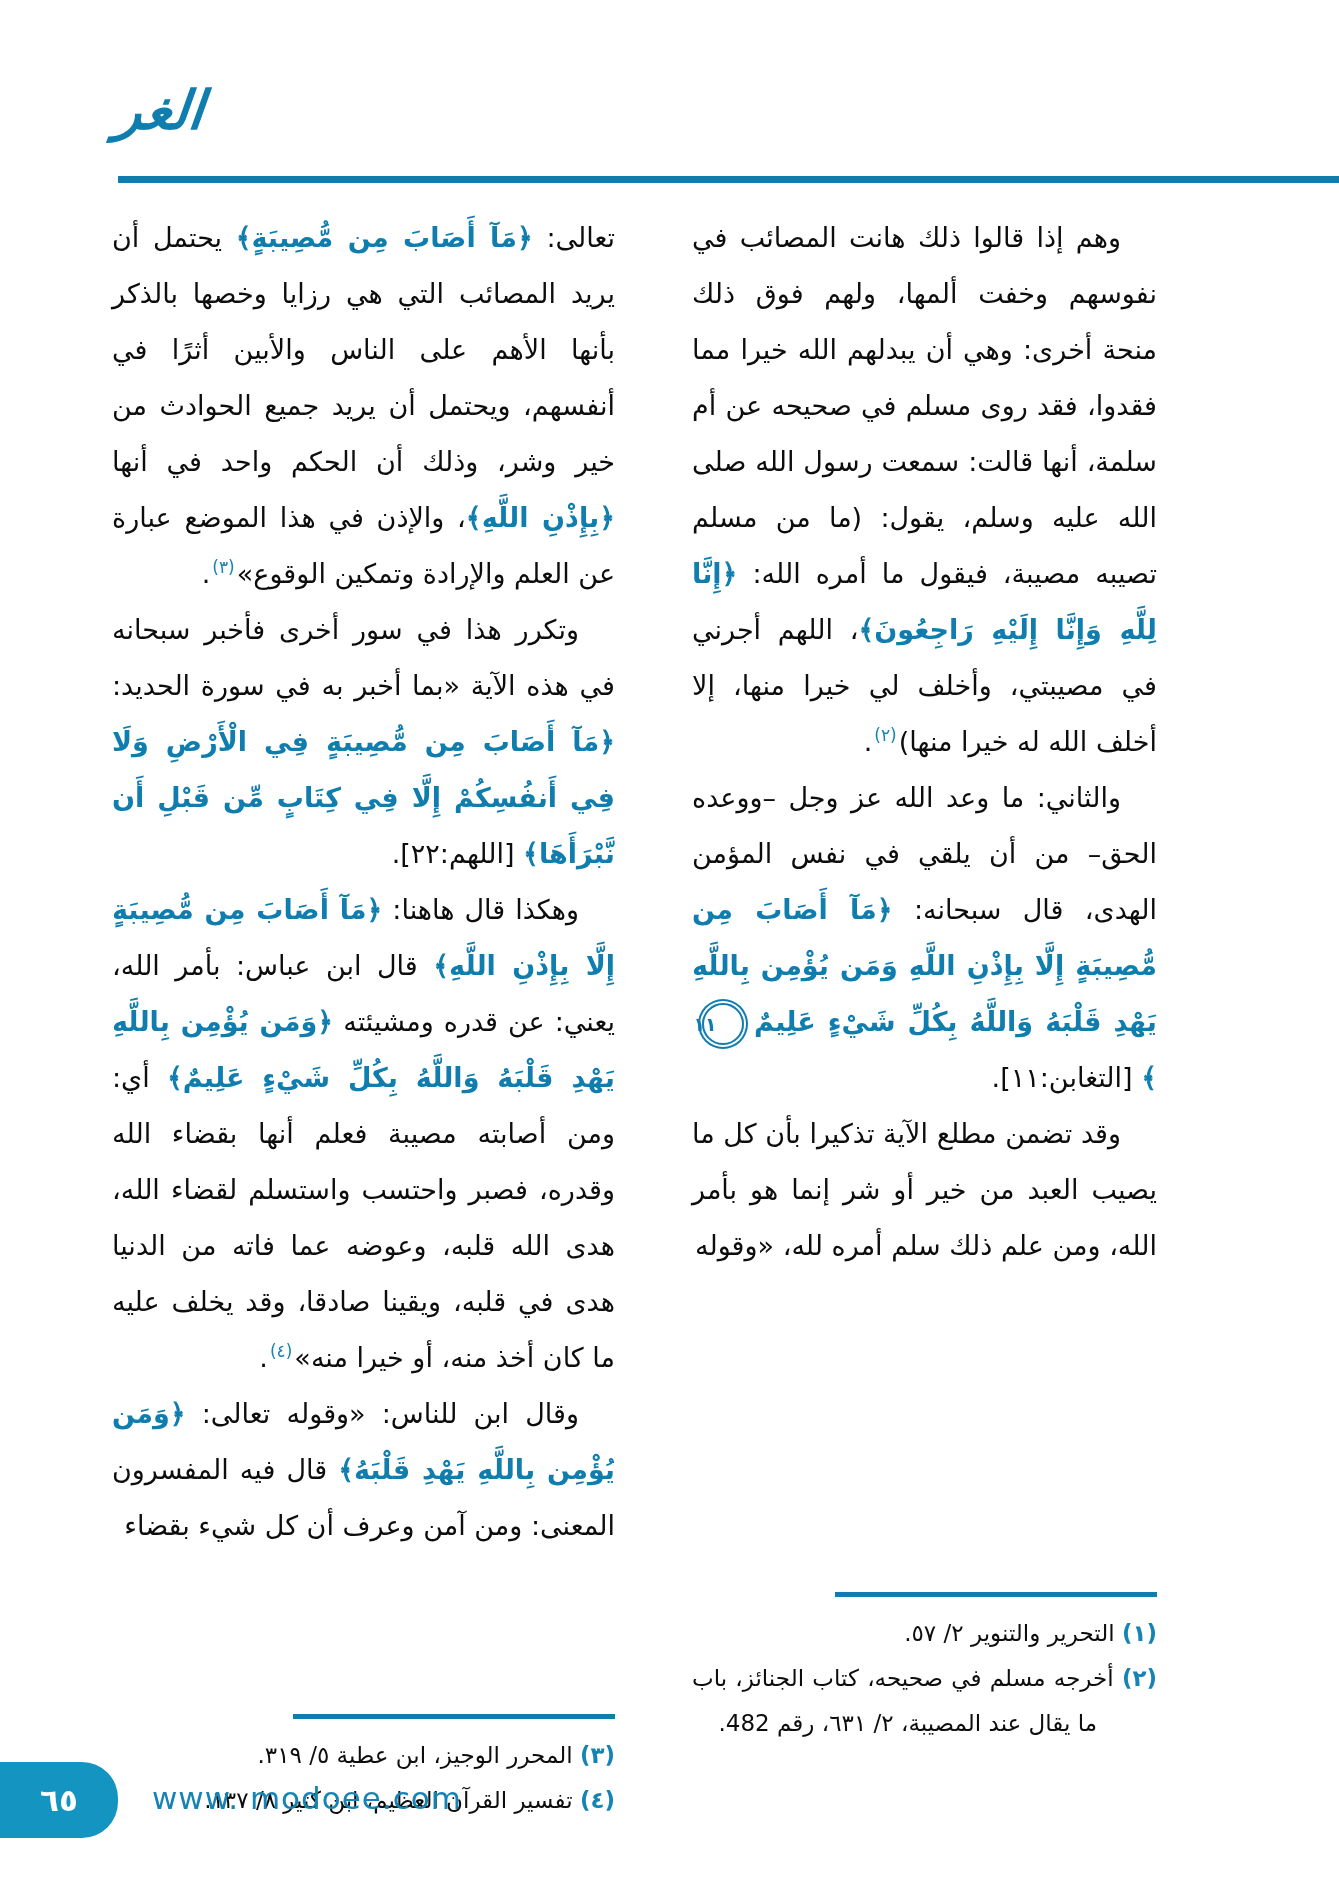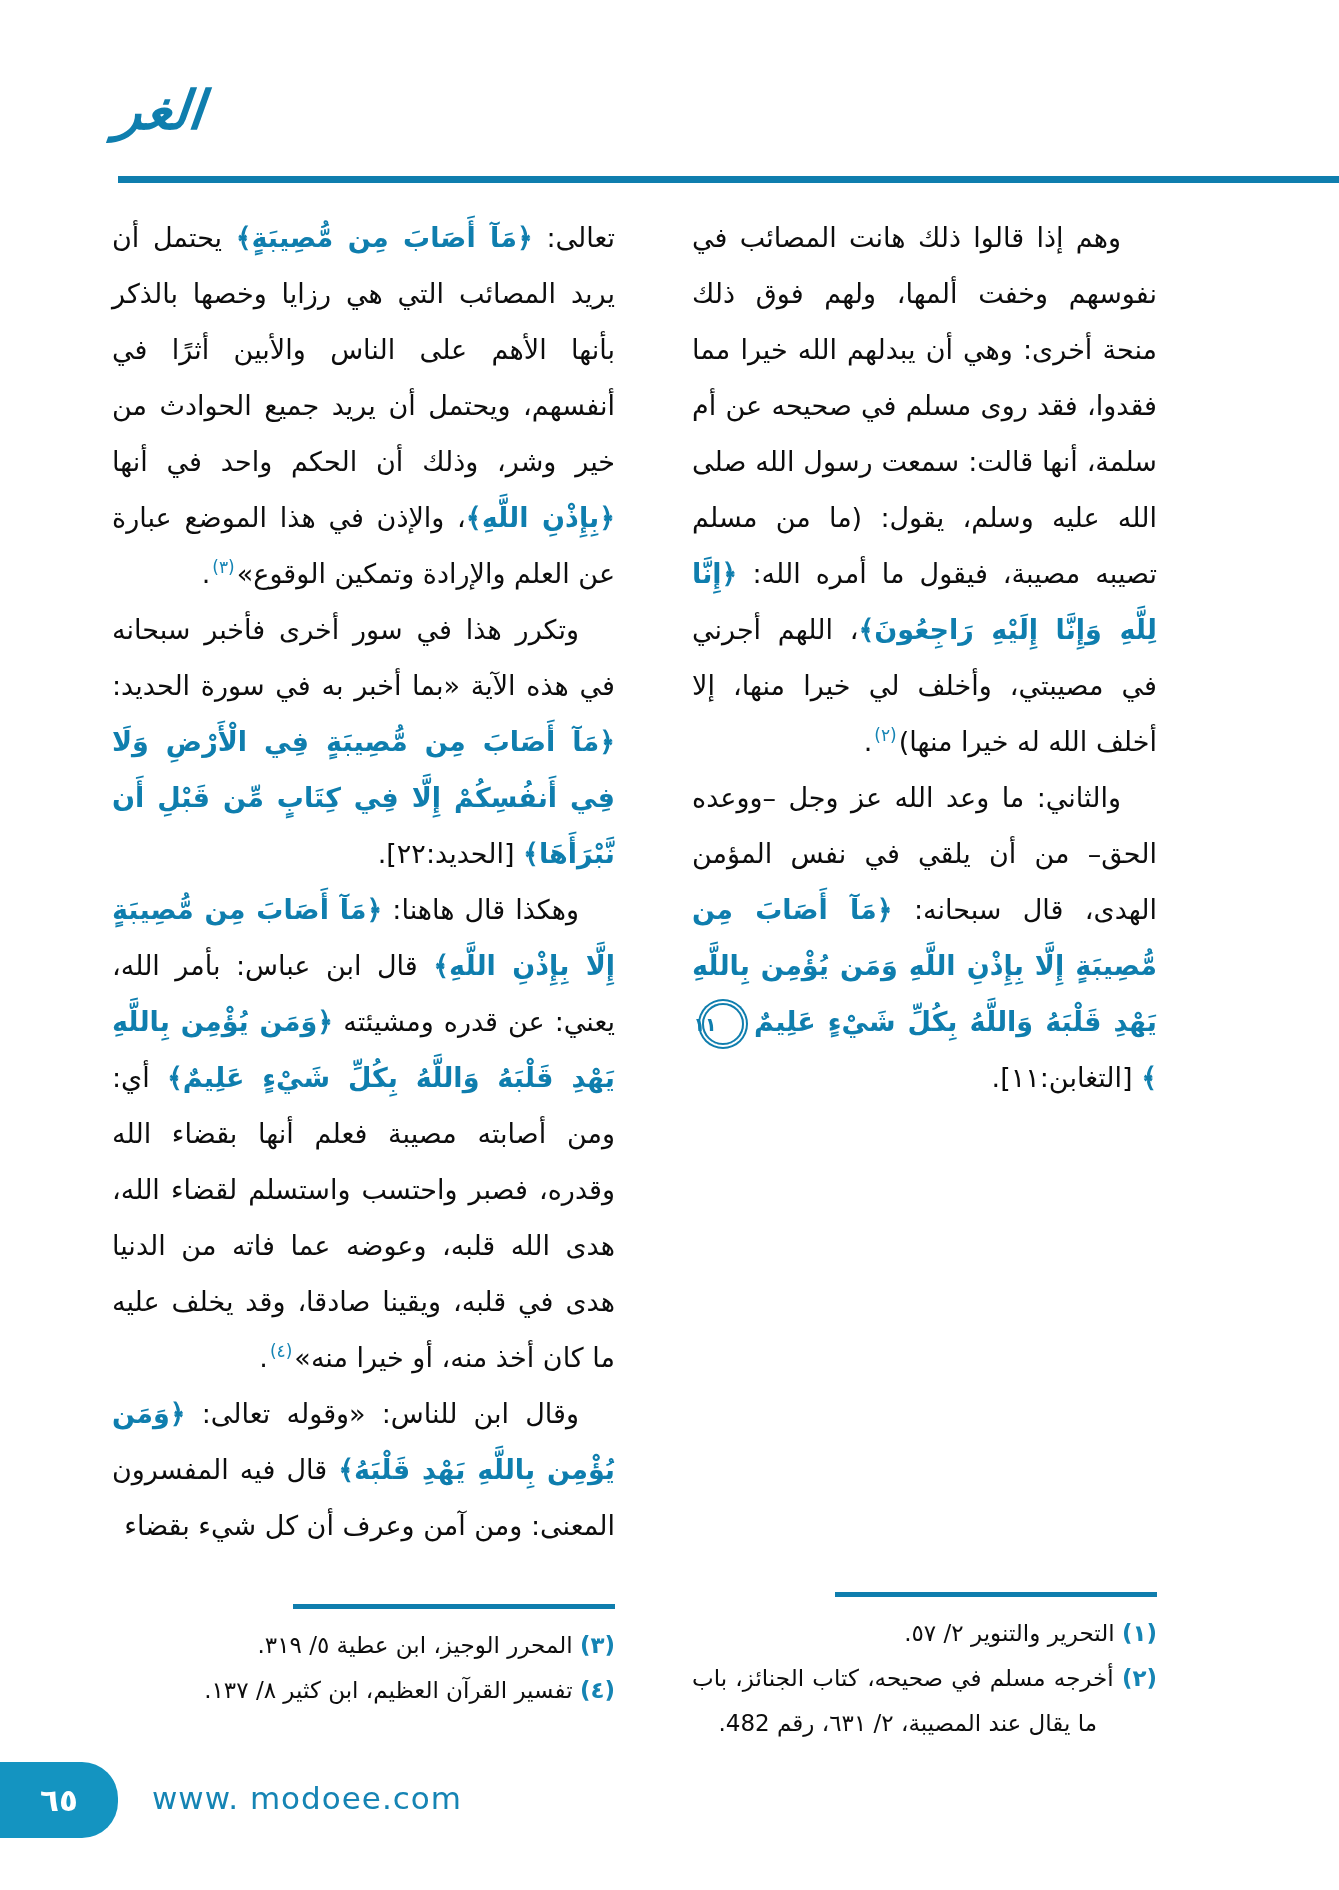--- a/index.html
+++ b/index.html
@@ -96,41 +96,42 @@
 
 <div class="page" style="--accent: #0f7eae; --link: #1584b4; --footer-tab: #1494c1;">
 
   <div class="running-head">الغر</div>
 
   <div class="header-rule"></div>
 
   <div class="column col-right">
       <p class="para indent"><span class="seg-text">وهم إذا قالوا ذلك هانت المصائب في نفوسهم وخفت ألمها، ولهم فوق ذلك منحة أخرى: وهي أن يبدلهم الله خيرا مما فقدوا، فقد روى مسلم في صحيحه عن أم سلمة، أنها قالت: سمعت رسول الله صلى الله عليه وسلم، يقول: (ما من مسلم تصيبه مصيبة، فيقول ما أمره الله: </span><span class="seg-quran">﴿إِنَّا لِلَّهِ وَإِنَّا إِلَيْهِ رَاجِعُونَ﴾</span><span class="seg-text">، اللهم أجرني في مصيبتي، وأخلف لي خيرا منها، إلا أخلف الله له خيرا منها)</span><sup class="seg-ref">(٢)</sup><span class="seg-text">.</span></p>
       <p class="para indent"><span class="seg-text">والثاني: ما وعد الله عز وجل –ووعده الحق– من أن يلقي في نفس المؤمن الهدى، قال سبحانه: </span><span class="seg-quran">﴿مَآ أَصَابَ مِن مُّصِيبَةٍ إِلَّا بِإِذْنِ اللَّهِ وَمَن يُؤْمِن بِاللَّهِ يَهْدِ قَلْبَهُ وَاللَّهُ بِكُلِّ شَيْءٍ عَلِيمٌ</span><span class="seg-badge">١١</span><span class="seg-quran">﴾</span><span class="seg-text"> [التغابن:١١].</span></p>
+      <p class="para indent"><span class="seg-text">وقد تضمن مطلع الآية تذكيرا بأن كل ما يصيب العبد من خير أو شر إنما هو بأمر الله، ومن علم ذلك سلم أمره لله، «وقوله</span></p>
     </div>
 
   <div class="column col-right" style="top:auto;bottom:0;height:1680px;pointer-events:none">
     <div style="position:absolute;top:1356px;right:0;width:465px;">
       <div class="fn-sep"></div>
       <div>
           <div class="fn"><span class="fn-num">(١)</span><span class="fn-text"> التحرير والتنوير ٢/ ٥٧.</span></div>
           <div class="fn"><span class="fn-num">(٢)</span><span class="fn-text"> أخرجه مسلم في صحيحه، كتاب الجنائز، باب ما يقال عند المصيبة، ٢/ ٦٣١، رقم 482.</span></div>
         </div>
     </div>
   </div>
 
   <div class="column col-left">
       <p class="para"><span class="seg-text">تعالى: </span><span class="seg-quran">﴿مَآ أَصَابَ مِن مُّصِيبَةٍ﴾</span><span class="seg-text"> يحتمل أن يريد المصائب التي هي رزايا وخصها بالذكر بأنها الأهم على الناس والأبين أثرًا في أنفسهم، ويحتمل أن يريد جميع الحوادث من خير وشر، وذلك أن الحكم واحد في أنها </span><span class="seg-quran">﴿بِإِذْنِ اللَّهِ﴾</span><span class="seg-text">، والإذن في هذا الموضع عبارة عن العلم والإرادة وتمكين الوقوع»</span><sup class="seg-ref">(٣)</sup><span class="seg-text">.</span></p>
-      <p class="para indent"><span class="seg-text">وتكرر هذا في سور أخرى فأخبر سبحانه في هذه الآية «بما أخبر به في سورة الحديد: </span><span class="seg-quran">﴿مَآ أَصَابَ مِن مُّصِيبَةٍ فِي الْأَرْضِ وَلَا فِي أَنفُسِكُمْ إِلَّا فِي كِتَابٍ مِّن قَبْلِ أَن نَّبْرَأَهَا﴾</span><span class="seg-text"> [الحديد:٢٢].</span></p>
+      <p class="para indent"><span class="seg-text">وتكرر هذا في سور أخرى فأخبر سبحانه في هذه الآية «بما أخبر به في سورة الحديد: </span><span class="seg-quran">﴿مَآ أَصَابَ مِن مُّصِيبَةٍ فِي الْأَرْضِ وَلَا فِي أَنفُسِكُمْ إِلَّا فِي كِتَابٍ مِّن قَبْلِ أَن نَّبْرَأَهَا﴾</span><span class="seg-text"> [اللهم:٢٢].</span></p>
       <p class="para indent"><span class="seg-text">وهكذا قال هاهنا: </span><span class="seg-quran">﴿مَآ أَصَابَ مِن مُّصِيبَةٍ إِلَّا بِإِذْنِ اللَّهِ﴾</span><span class="seg-text"> قال ابن عباس: بأمر الله، يعني: عن قدره ومشيئته </span><span class="seg-quran">﴿وَمَن يُؤْمِن بِاللَّهِ يَهْدِ قَلْبَهُ وَاللَّهُ بِكُلِّ شَيْءٍ عَلِيمٌ﴾</span><span class="seg-text"> أي: ومن أصابته مصيبة فعلم أنها بقضاء الله وقدره، فصبر واحتسب واستسلم لقضاء الله، هدى الله قلبه، وعوضه عما فاته من الدنيا هدى في قلبه، ويقينا صادقا، وقد يخلف عليه ما كان أخذ منه، أو خيرا منه»</span><sup class="seg-ref">(٤)</sup><span class="seg-text">.</span></p>
       <p class="para indent"><span class="seg-text">وقال ابن للناس: «وقوله تعالى: </span><span class="seg-quran">﴿وَمَن يُؤْمِن بِاللَّهِ يَهْدِ قَلْبَهُ﴾</span><span class="seg-text"> قال فيه المفسرون المعنى: ومن آمن وعرف أن كل شيء بقضاء</span></p>
     </div>
 
   <div class="column col-left" style="top:auto;bottom:0;height:1680px;pointer-events:none">
-    <div style="position:absolute;top:1368px;left:0;width:503px;">
+    <div style="position:absolute;top:1478px;left:0;width:503px;">
       <div class="fn-sep"></div>
       <div>
           <div class="fn"><span class="fn-num">(٣)</span><span class="fn-text"> المحرر الوجيز، ابن عطية ٥/ ٣١٩.</span></div>
           <div class="fn"><span class="fn-num">(٤)</span><span class="fn-text"> تفسير القرآن العظيم، ابن كثير ٨/ ١٣٧.</span></div>
         </div>
     </div>
   </div>
 
   <div class="page-tab">
     <span>٦٥</span>

